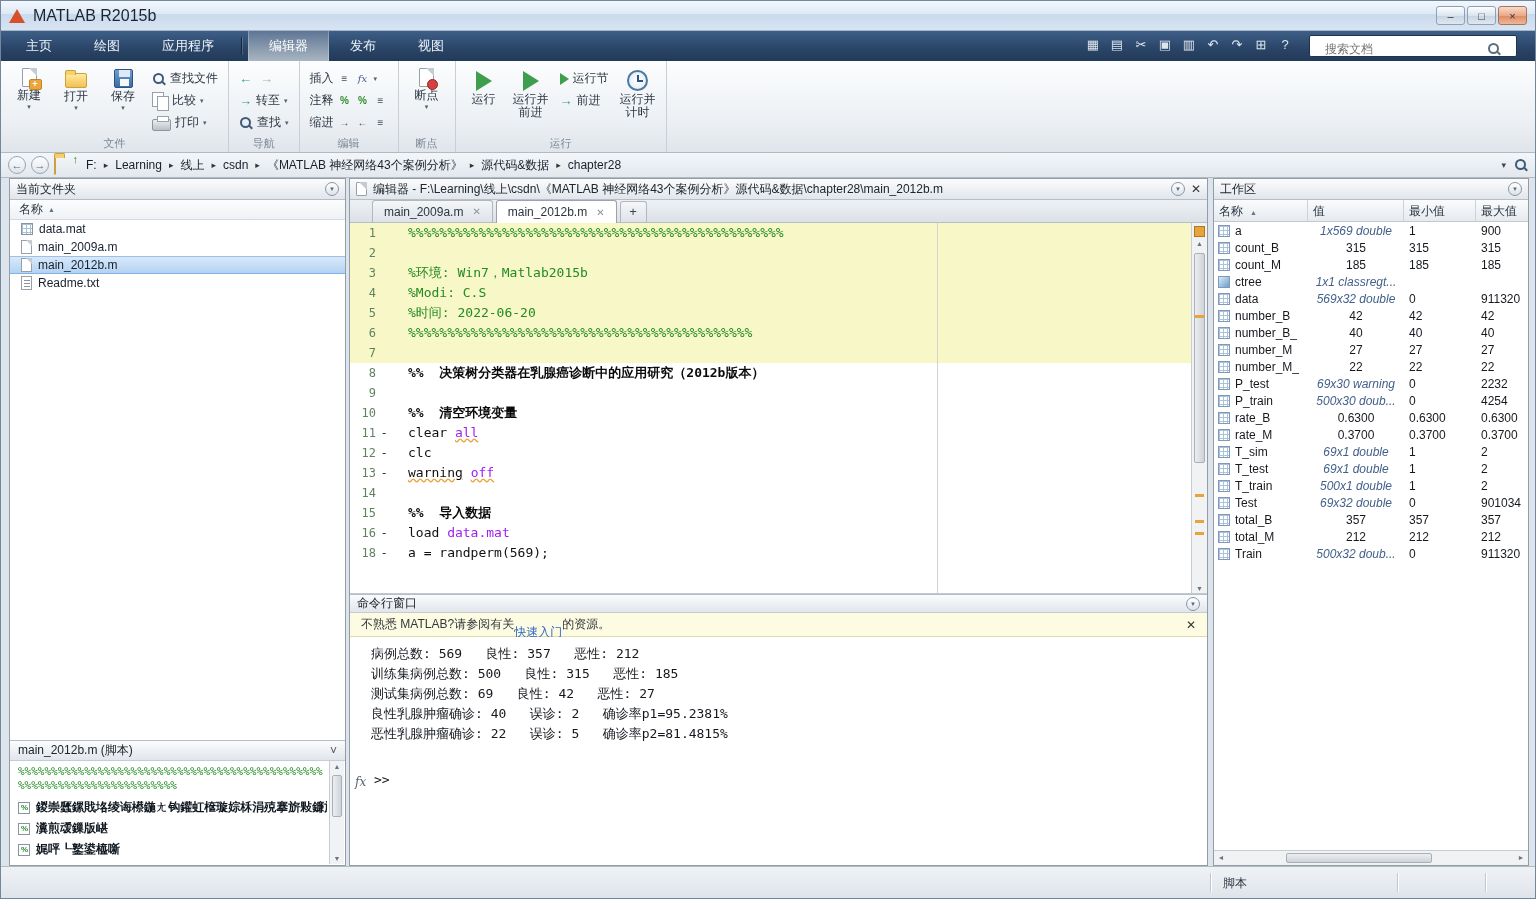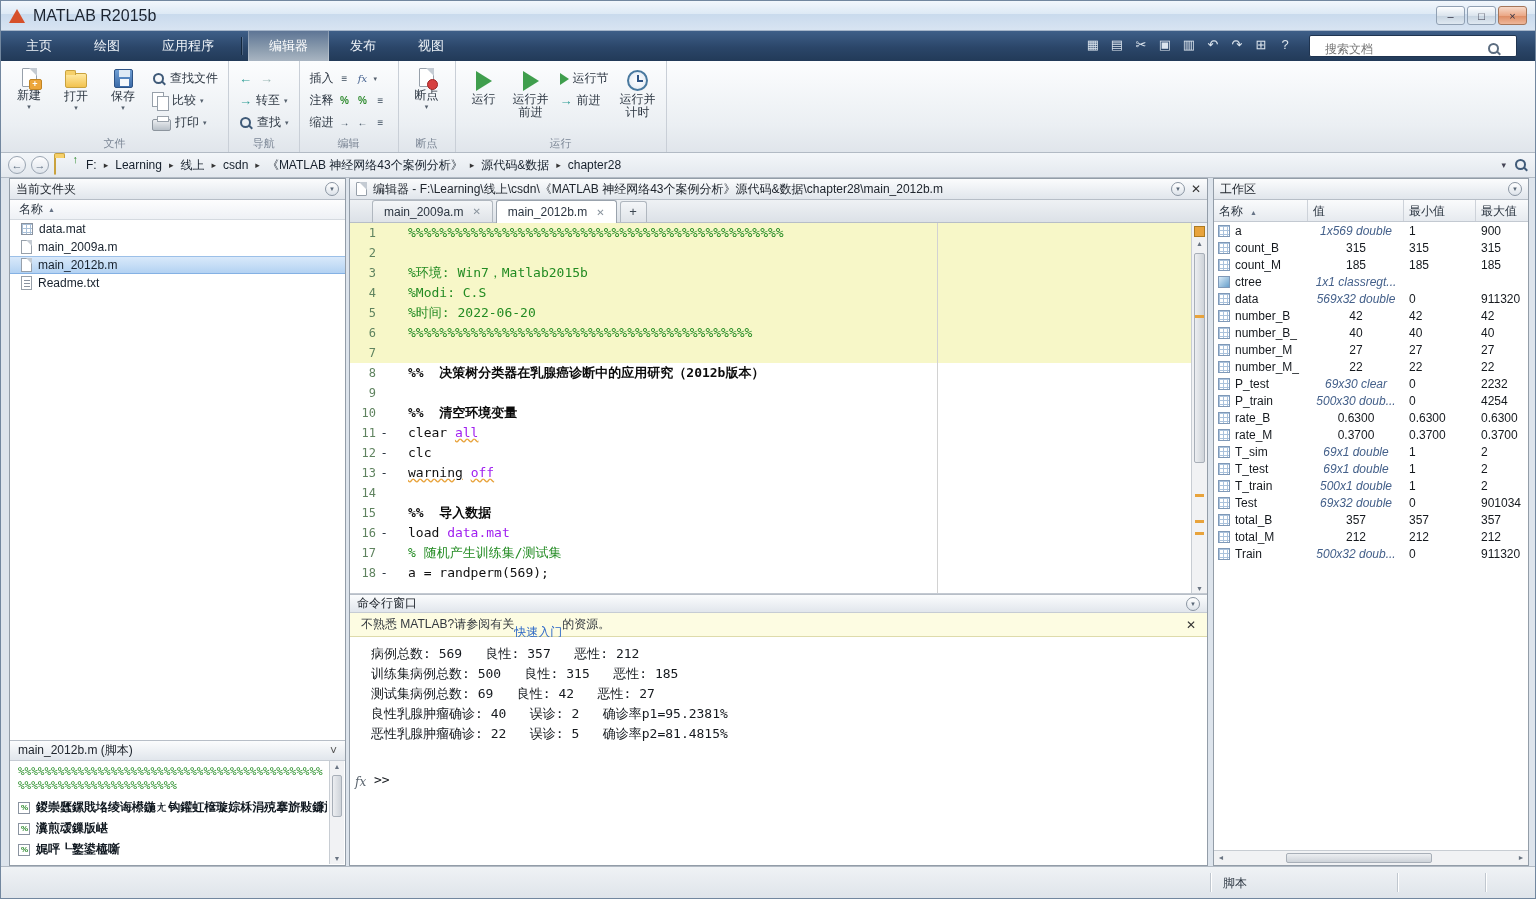--- a/index.html
+++ b/index.html
@@ -530,25 +530,20 @@
             <span class="num">15</span>
             <span class="dash"></span>
             <span class="txt"><span class="tk-sec">%%  导入数据</span></span>
           </div>
           <div class="code-row">
             <span class="num">16</span>
             <span class="dash">-</span>
             <span class="txt"><span class="tk-pl">load </span><span class="tk-str">data.mat</span></span>
           </div>
           <div class="code-row">
-            <span class="num">17</span>
-            <span class="dash"></span>
-            <span class="txt"><span class="tk-cm">% 随机产生训练集/测试集</span></span>
-          </div>
-          <div class="code-row">
             <span class="num">18</span>
             <span class="dash">-</span>
             <span class="txt"><span class="tk-pl">a = randperm(569);</span></span>
           </div>
         </div>
       <div class="vline"></div>
       <div class="vscroll">
         <div class="mlint-box"></div>
         <span class="sb-arrow" style="top:17px;">▲</span>
         <div class="vthumb"></div>
@@ -673,21 +668,21 @@
           </div>
           <div class="wc wc1">22</div>
           <div class="wc wc2">22</div>
           <div class="wc wc3">22</div>
         </div>
         <div class="ws-row">
           <div class="wc wc0">
             <span class="vi-grid"></span>
             <span>P_test</span>
           </div>
-          <div class="wc wc1 it">69x30 clear</div>
+          <div class="wc wc1 it">69x30 warning</div>
           <div class="wc wc2">0</div>
           <div class="wc wc3">2232</div>
         </div>
         <div class="ws-row">
           <div class="wc wc0">
             <span class="vi-grid"></span>
             <span>P_train</span>
           </div>
           <div class="wc wc1 it">500x30 doub...</div>
           <div class="wc wc2">0</div>

